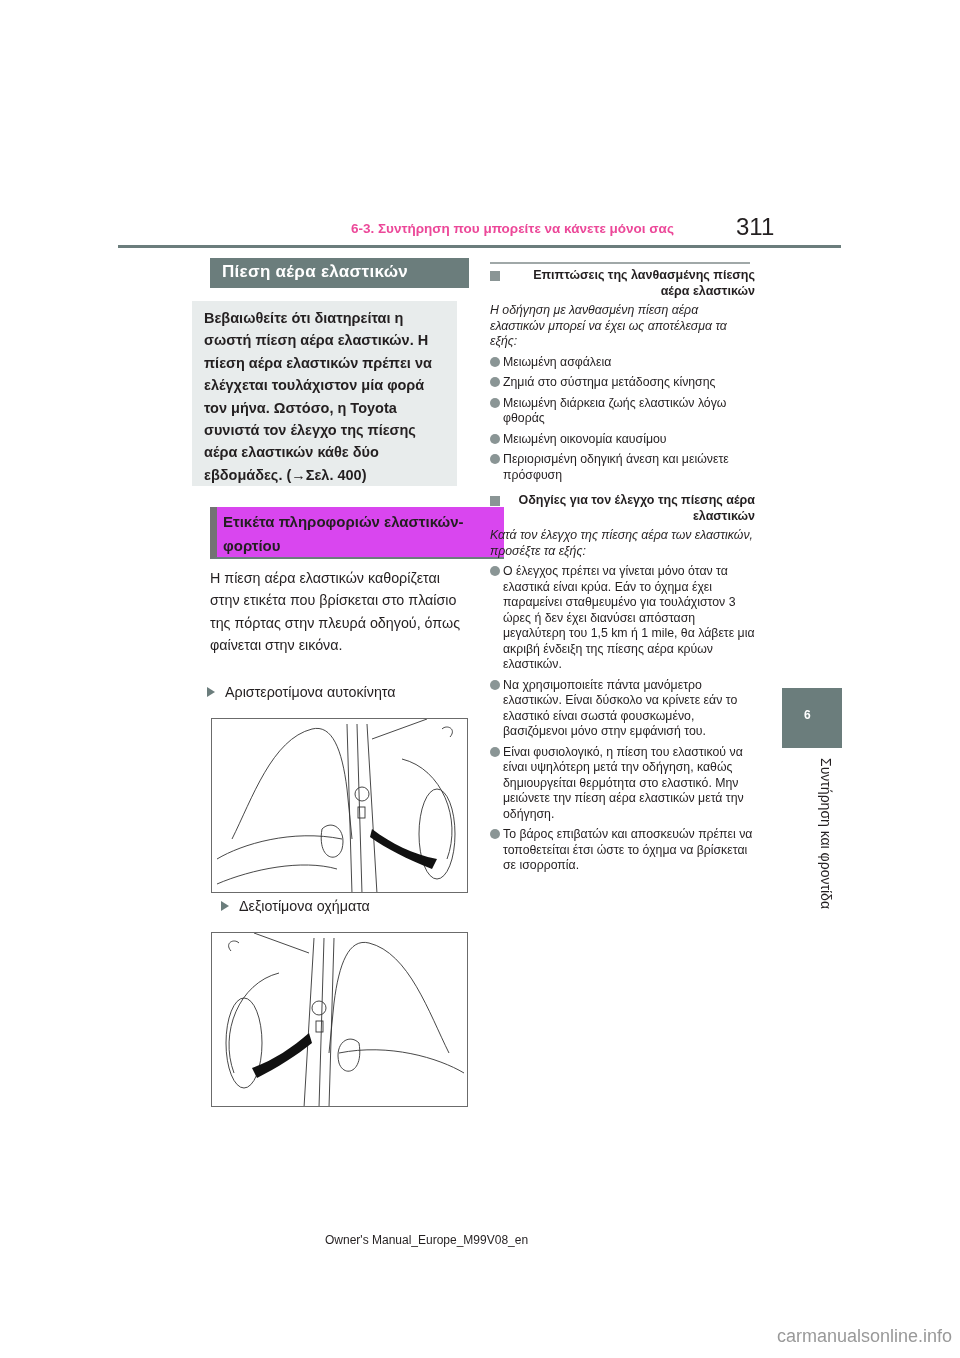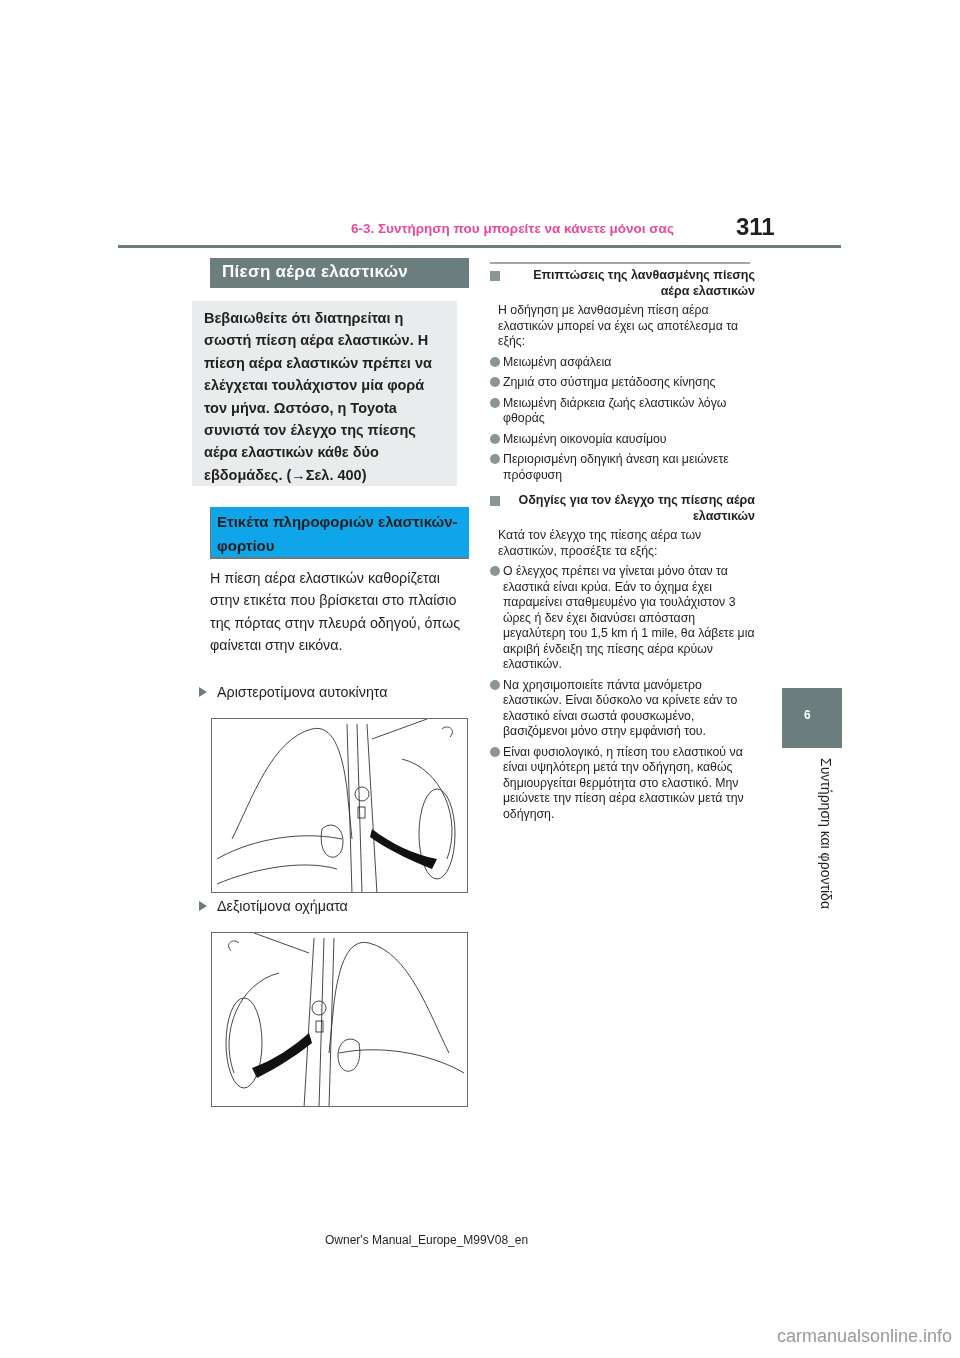--- a/index.html
+++ b/index.html
@@ -4,21 +4,21 @@
   <style>
     html, body { margin: 0; padding: 0; }
     body {
       width: 960px; height: 1358px; position: relative; background: #ffffff;
       font-family: "Liberation Sans", sans-serif; color: #231f20; overflow: hidden;
     }
     .header-title {
       position: absolute; left: 351px; top: 221px; font-size: 13.5px; font-weight: bold; color: #ec4899;
     }
     .page-number {
-      position: absolute; left: 736px; top: 213px; font-size: 24px; font-weight: bold; color: #231f20;
+      position: absolute; left: 736px; top: 213px; font-size: 24px; font-weight: normal; color: #231f20;
     }
     .header-rule {
       position: absolute; left: 118px; top: 245px; width: 723px; height: 3px; background: #6b7d7c;
     }
     .side-tab {
       position: absolute; left: 782px; top: 688px; width: 60px; height: 60px; background: #6b7d7c;
     }
     .side-tab-num {
       position: absolute; left: 22px; top: 20px; font-size: 12px; font-weight: bold; color: #ffffff;
     }
@@ -34,31 +34,31 @@
       position: absolute; left: 12px; top: 4px; font-size: 17px; font-weight: bold; color: #ffffff; letter-spacing: 0.3px;
     }
     .intro-box {
       position: absolute; left: 192px; top: 301px; width: 265px; height: 185px; background: #e8ecec;
     }
     .intro-text {
       position: absolute; left: 12px; top: 6px; width: 245px; font-size: 14.5px; font-weight: bold; line-height: 22.4px;
       color: #231f20;
     }
     .sec-title-light {
-      position: absolute; left: 210px; top: 507px; width: 259px; height: 52px; background: #0ea5e9;
-      border-left: 1px solid #737373; box-sizing: border-box; border-bottom: 2px solid #6b7d7c;
+      position: absolute; left: 210px; top: 507px; width: 294px; height: 52px; background: #d946ef;
+      border-left: 7px solid #737373; box-sizing: border-box; border-bottom: 2px solid #6b7d7c;
     }
     .sec-title-light span {
       position: absolute; left: 6px; top: 3px; width: 245px; font-size: 15px; font-weight: bold; line-height: 23.5px;
     }
     .body-left {
       position: absolute; left: 210px; top: 567px; width: 262px; font-size: 14.3px; line-height: 22.4px;
     }
     .tri-item {
-      position: absolute; left: 199px; font-size: 14.3px; display: flex; align-items: center;
+      position: absolute; left: 207px; font-size: 14.3px; display: flex; align-items: center;
     }
     .tri-icon {
       width: 0; height: 0; border-top: 5px solid transparent; border-bottom: 5px solid transparent;
       border-left: 8px solid #6b7d7c; margin-right: 10px;
     }
     .figure {
       position: absolute; left: 211px; width: 257px; height: 175px; border: 1.5px solid #6b6b6b; background: #fff;
       box-sizing: border-box; overflow: hidden;
     }
     
@@ -73,21 +73,21 @@
     }
     .sq {
       flex: 0 0 10px; width: 10px; height: 10px; background: #8a9595; margin-top: 3px; margin-right: 3px;
     }
     .bul {
       display: flex; margin-top: 5px;
     }
     .dot {
       flex: 0 0 10px; width: 10px; height: 10px; background: #8a9595; border-radius: 50%; margin-top: 2px; margin-right: 3px;
     }
-    .p { margin: 4px 8px; }
+    .p { margin: 4px 0; font-style: italic; }
     .footer {
       position: absolute; left: 325px; top: 1233px; font-size: 12px; color: #231f20;
     }
     .watermark {
       position: absolute; left: 777px; top: 1326px; font-size: 18px; color: #999999;
     }
   </style>
 </head>
 <body>
 
@@ -128,21 +128,21 @@
       <ellipse cx="225" cy="115" rx="18" ry="45"></ellipse>
       <circle cx="150" cy="75" r="7"></circle>
       <rect x="146" y="88" width="7" height="11"></rect>
       <path d="M110 110 C120 100, 135 110, 130 130 C125 145, 105 140, 110 110"></path>
       <path d="M230 10 C235 5, 245 10, 238 18"></path>
     </g>
     <path d="M160 110 C180 125, 200 135, 225 140 L220 150 C195 140, 175 130, 158 118 Z" fill="#111"></path>
   </svg>
 </div>
 
-<div class="tri-item" style="top:898px;">
+<div class="tri-item" style="top:898px;margin-left:14px;">
   <span class="tri-icon"></span>
   <span>Δεξιοτίμονα οχήματα</span>
 </div>
 
 <div class="figure" style="top:932px;">
   <svg width="257" height="175" viewBox="0 0 257 175">
     <g fill="none" stroke="#333" stroke-width="0.9">
       <path d="M237 120 C217 80, 197 20, 157 10 C137 5, 127 30, 122 70 L117 120"></path>
       <path d="M252 140 C227 125, 177 110, 127 120"></path>
       <path d="M122 5 L117 175 M112 5 L107 175 M102 5 L92 175"></path>
@@ -197,16 +197,20 @@
     <span>Ο έλεγχος πρέπει να γίνεται μόνο όταν τα ελαστικά είναι κρύα. Εάν το όχημα έχει παραμείνει σταθμευμένο για τουλάχιστον 3 ώρες ή δεν έχει διανύσει απόσταση μεγαλύτερη του 1,5 km ή 1 mile, θα λάβετε μια ακριβή ένδειξη της πίεσης αέρα κρύων ελαστικών.</span>
   </div>
   <div class="bul">
     <span class="dot"></span>
     <span>Να χρησιμοποιείτε πάντα μανόμετρο ελαστικών. Είναι δύσκολο να κρίνετε εάν το ελαστικό είναι σωστά φουσκωμένο, βασιζόμενοι μόνο στην εμφάνισή του.</span>
   </div>
   <div class="bul">
     <span class="dot"></span>
     <span>Είναι φυσιολογικό, η πίεση του ελαστικού να είναι υψηλότερη μετά την οδήγηση, καθώς δημιουργείται θερμότητα στο ελαστικό. Μην μειώνετε την πίεση αέρα ελαστικών μετά την οδήγηση.</span>
   </div>
+  <div class="bul">
+    <span class="dot"></span>
+    <span>Το βάρος επιβατών και αποσκευών πρέπει να τοποθετείται έτσι ώστε το όχημα να βρίσκεται σε ισορροπία.</span>
+  </div>
 </div>
 
 <div class="footer">Owner's Manual_Europe_M99V08_en</div>
 <div class="watermark">carmanualsonline.info</div>
 
 </body></html>

